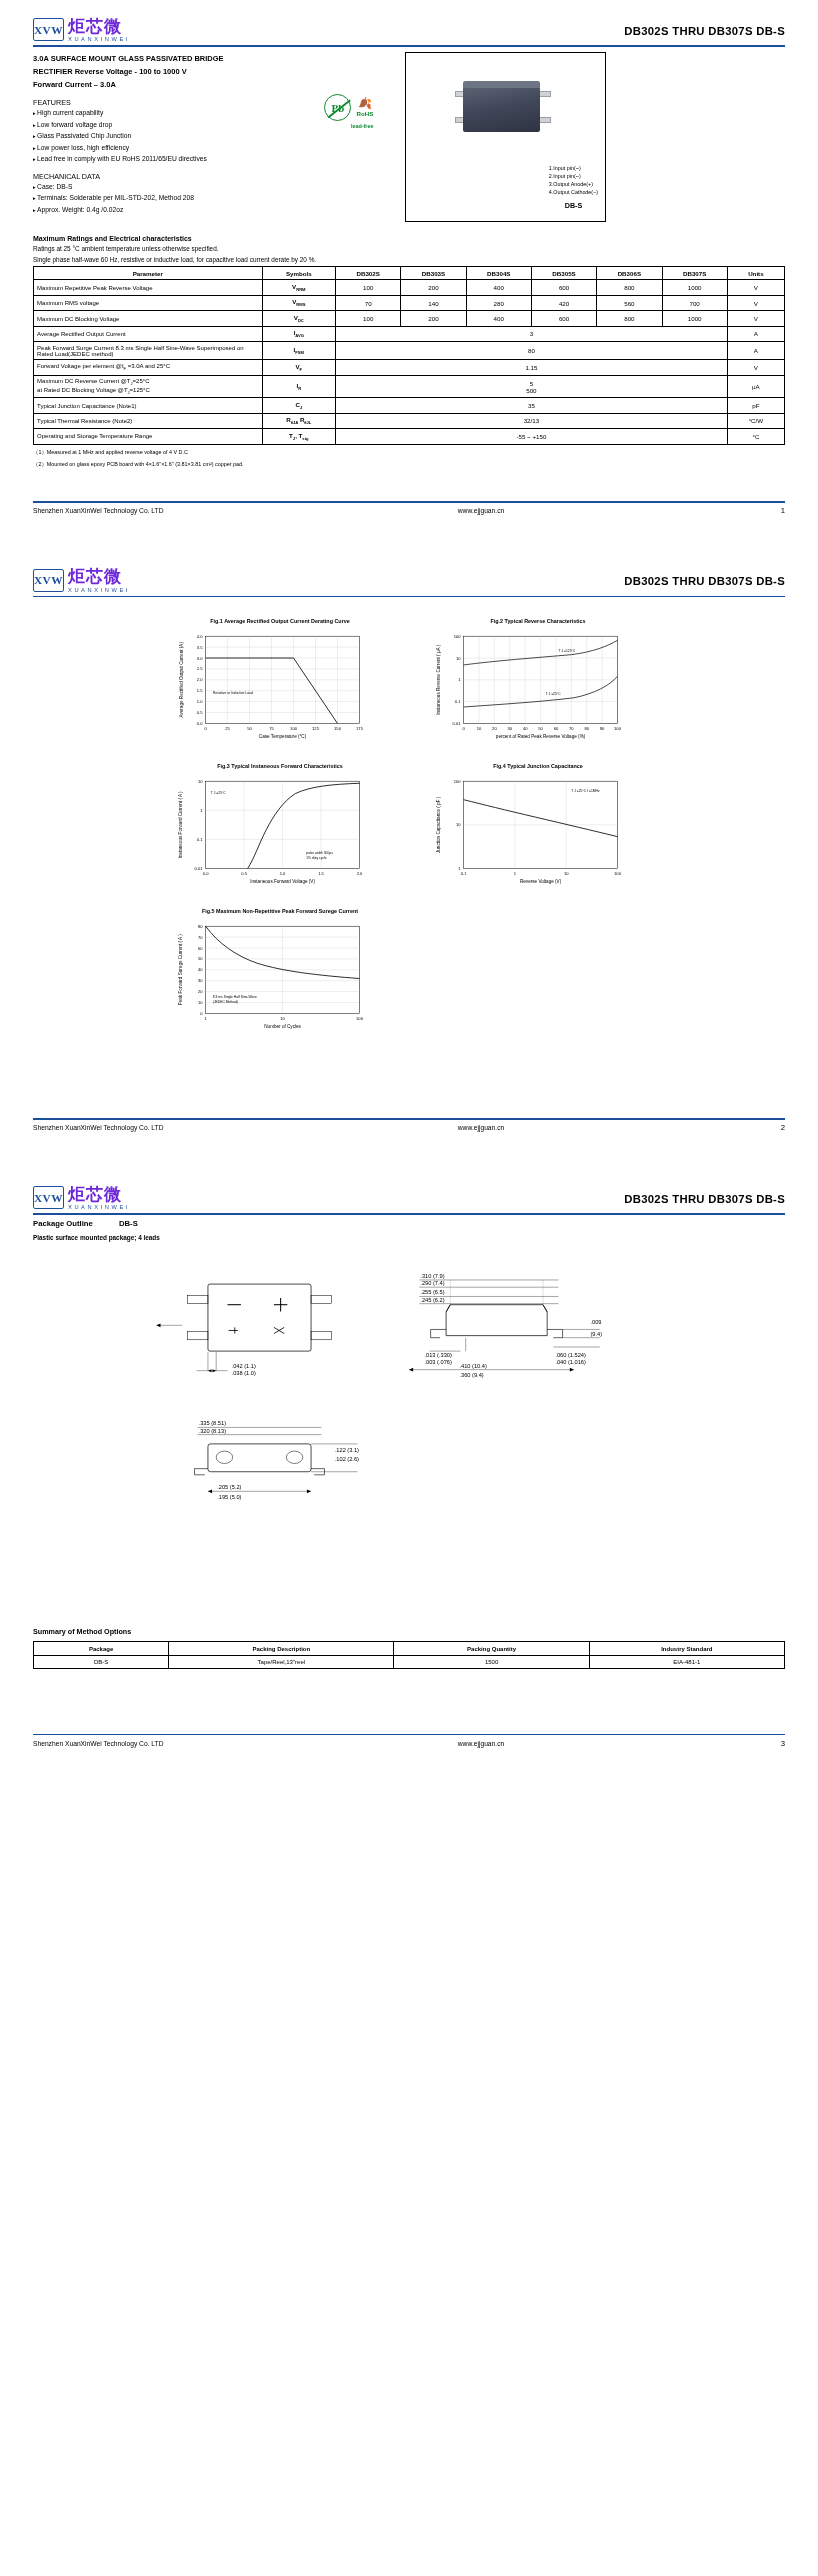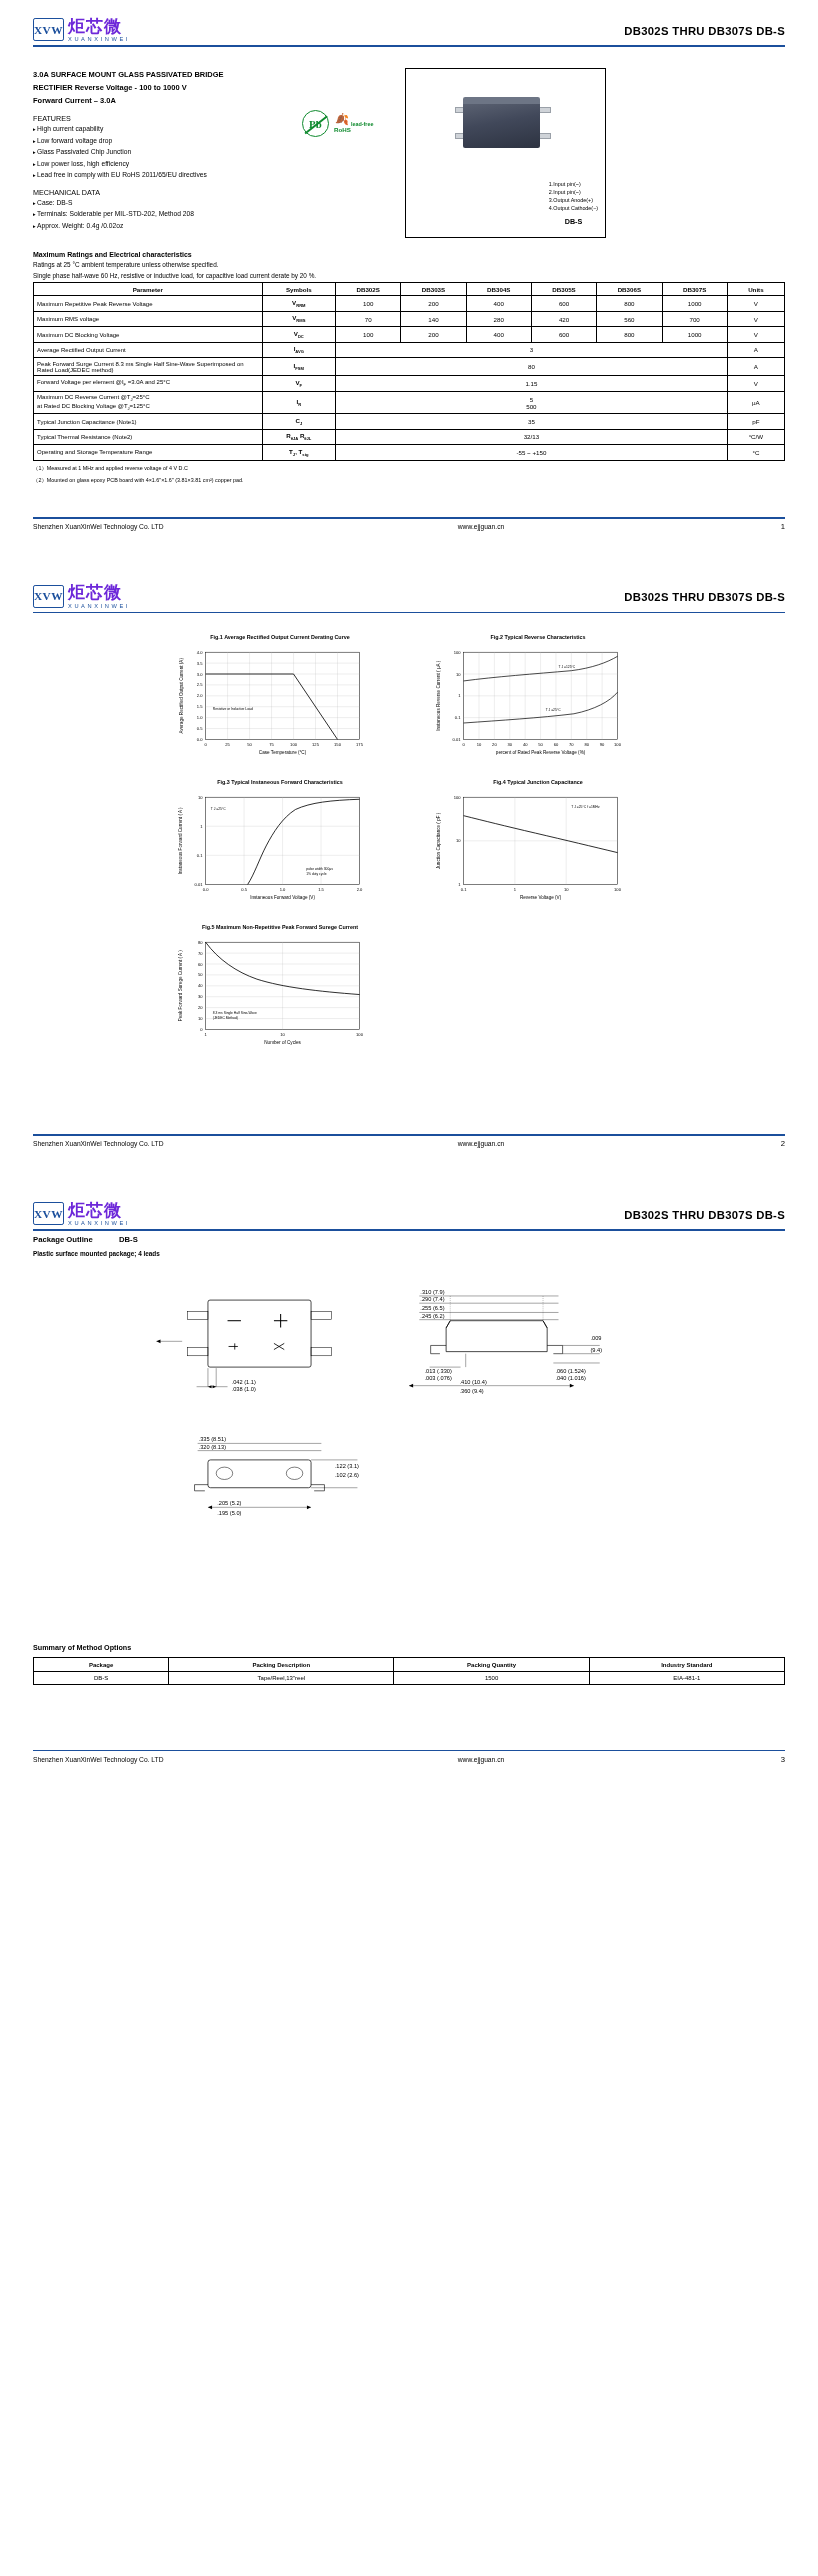--- a/index.html
+++ b/index.html
@@ -51,31 +51,31 @@
   .pagefoot {
     display:flex; align-items:center; justify-content:space-between;
     font-size:6.7px; padding-top:3.1px;
   }
   .foot-inner { display:flex; align-items:center; width:100%; }
   .foot-company { width:175px; }
   .foot-url { flex:1; text-align:center; }
   .foot-num { width:31px; text-align:right; font-size:7.7px; }
 
   
-  .p1top { display:flex; gap:11.3px; margin-top:21px; }
+  .p1top { display:flex; gap:11.3px; margin-top:5px; }
   .p1left { width:361px; }
   .hl { font-size:7.5px; font-weight:bold; line-height:1.75; }
   .sect-title { font-size:7.2px; font-weight:normal; margin-top:7.2px; }
   .bul { font-size:6.7px; line-height:1.72; }
   .bul div::before { content:"\25B8"; font-size:5.2px; margin-right:1.5px; }
   .features-row { display:flex; justify-content:space-between; align-items:flex-start; }
   .features-col { width:227px; }
 
   
-  .badges { display:flex; flex-direction:row; align-items:center; padding-top:3.1px; margin-right:20.6px;}
+  .badges { display:flex; flex-direction:column; align-items:flex-end; padding-top:3.1px; margin-right:20.6px;}
   .badge-row { display:flex; align-items:center; gap:5.2px; }
   .pb-badge {
     width:27px; height:27px; border-radius:50%;
     border:1.5px solid #0f8a2e; color:#0f8a2e;
     display:flex; align-items:center; justify-content:center;
     font-size:10.8px; font-weight:bold; position:relative;
     font-family:"Liberation Serif", serif;
   }
   .pb-badge::after{
     content:""; position:absolute; left:-0.5px; top:50%;

